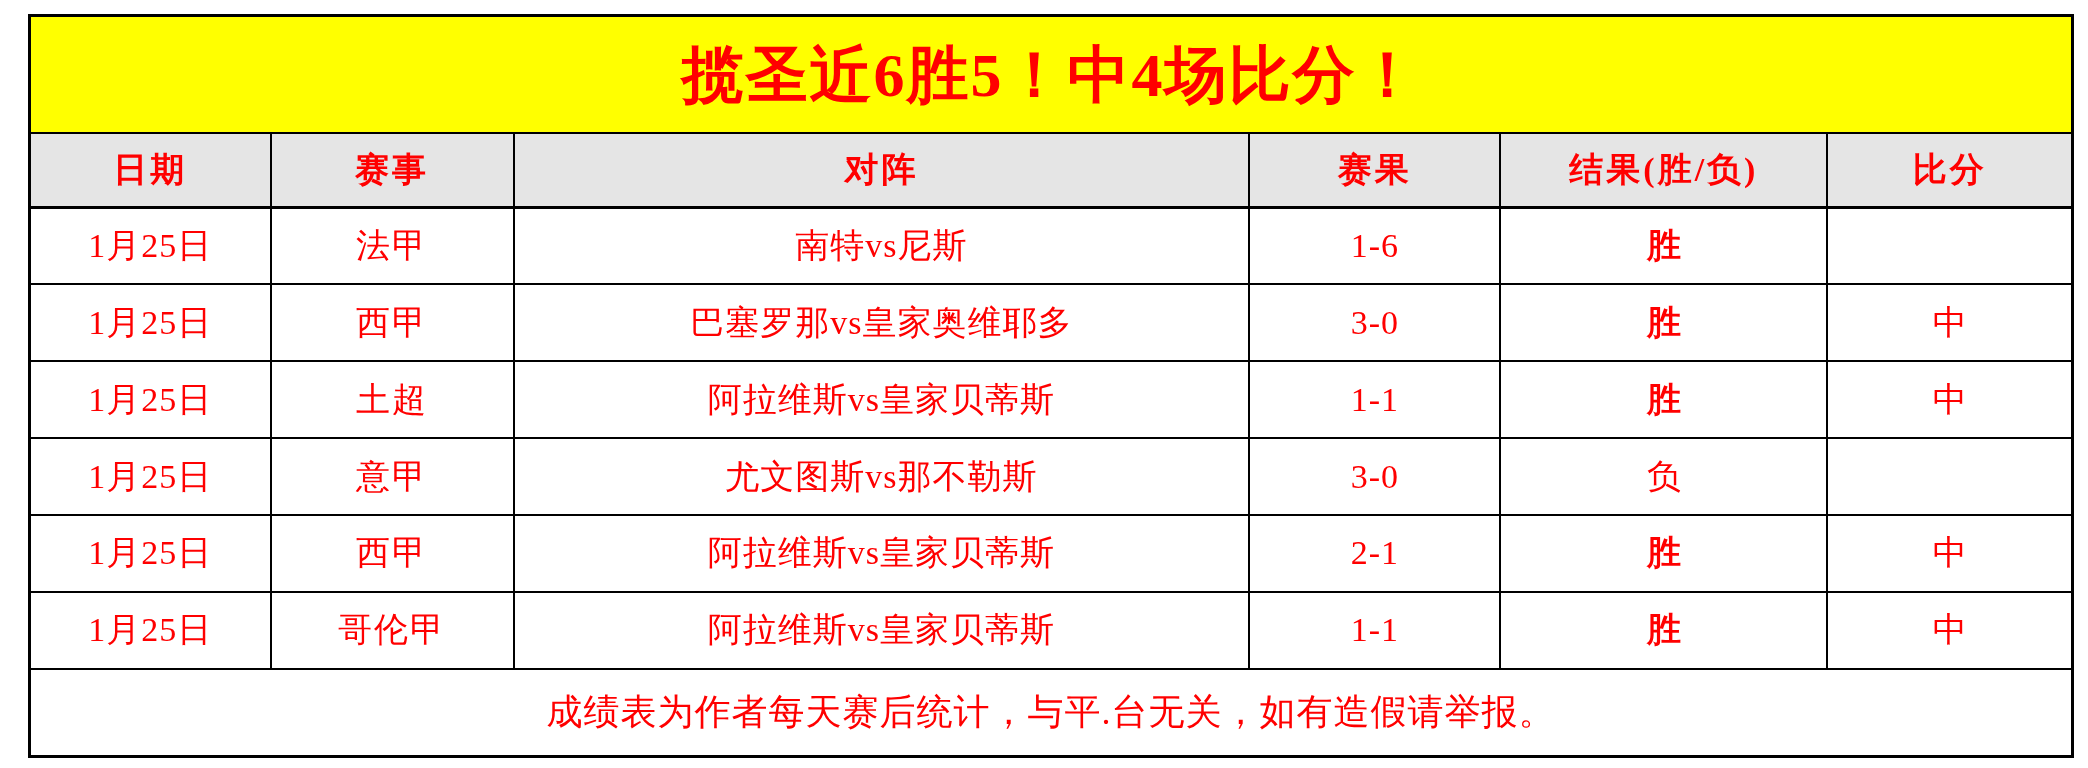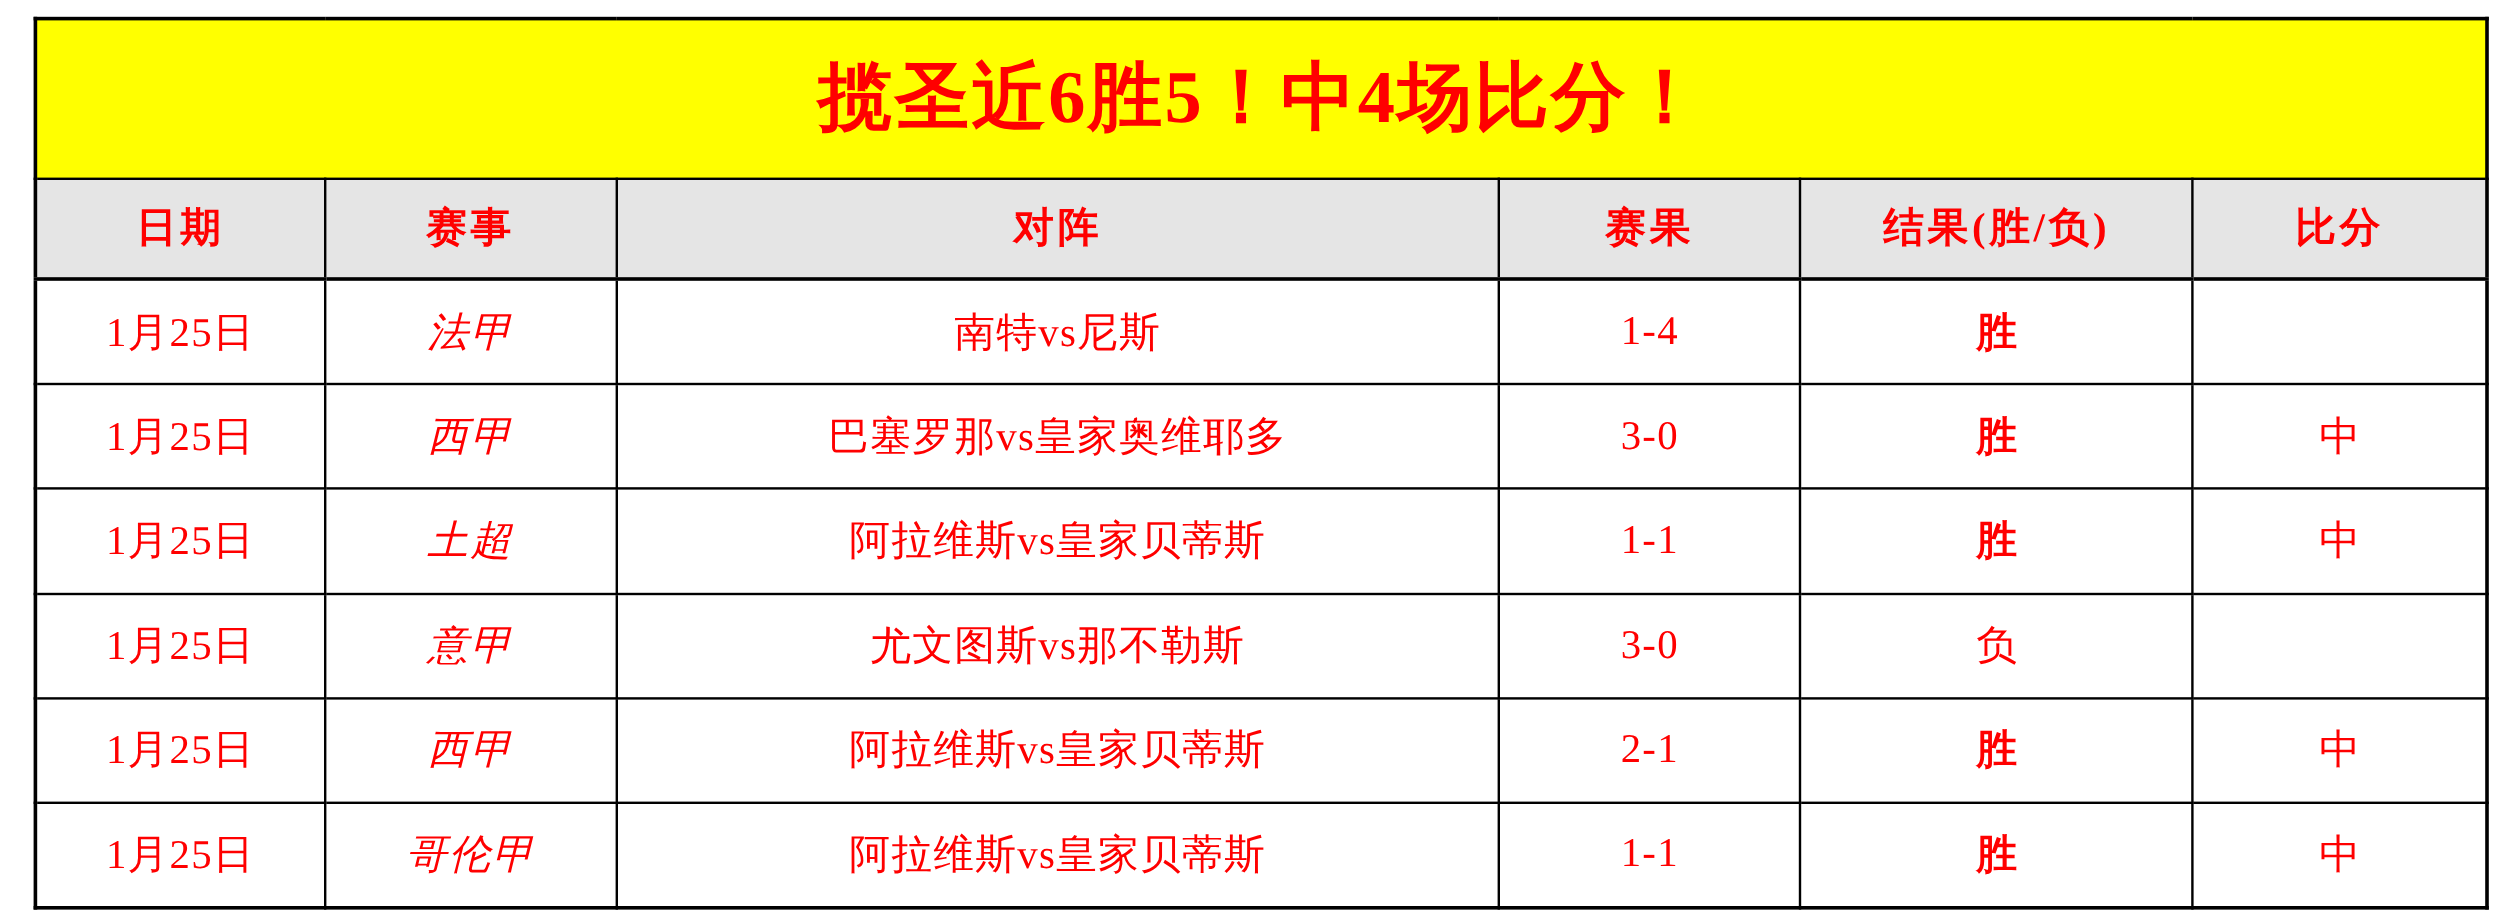--- a/index.html
+++ b/index.html
@@ -64,21 +64,21 @@
   }
 
   
   tr.data-row td {
     height: 65px;
     font-size: 34px;
     background: #ffffff;
     margin-top: 20px;
   }
   td.c-date       { font-size: 33px; letter-spacing: 1px; }
-  td.c-league     { font-size: 34px; letter-spacing: 2px; font-style: italic; }
+  td.c-league     { font-size: 34px; letter-spacing: 2px; }
   td.c-match      { font-size: 35px; letter-spacing: 1px; }
   td.c-score      { font-size: 33px; letter-spacing: 1px; }
   td.c-outcome    { font-size: 34px; font-weight: bold; }
   td.c-hit        { font-size: 34px; }
 
   td.win  { background: #ffff00; color: #ff0000; }
   td.loss { background: #ffffff; color: #000000; font-weight: normal; }
 
   
   td.note-cell {
@@ -116,21 +116,21 @@
         <td>对阵</td>
         <td>赛果</td>
         <td>结果(胜/负)</td>
         <td>比分</td>
       </tr>
 
       <tr class="data-row">
         <td class="c-date">1月25日</td>
         <td class="c-league">法甲</td>
         <td class="c-match">南特vs尼斯</td>
-        <td class="c-score">1-4</td>
+        <td class="c-score">1-6</td>
         <td class="c-outcome win">胜</td>
         <td class="c-hit"></td>
       </tr>
 
       <tr class="data-row">
         <td class="c-date">1月25日</td>
         <td class="c-league">西甲</td>
         <td class="c-match">巴塞罗那vs皇家奥维耶多</td>
         <td class="c-score">3-0</td>
         <td class="c-outcome win">胜</td>
@@ -166,15 +166,18 @@
 
       <tr class="data-row">
         <td class="c-date">1月25日</td>
         <td class="c-league">哥伦甲</td>
         <td class="c-match">阿拉维斯vs皇家贝蒂斯</td>
         <td class="c-score">1-1</td>
         <td class="c-outcome win">胜</td>
         <td class="c-hit">中</td>
       </tr>
 
+      <tr>
+        <td class="note-cell" colspan="6">成绩表为作者每天赛后统计，与平.台无关，如有造假请举报。</td>
+      </tr>
     </tbody>
   </table>
 </div>
 
 </body></html>

